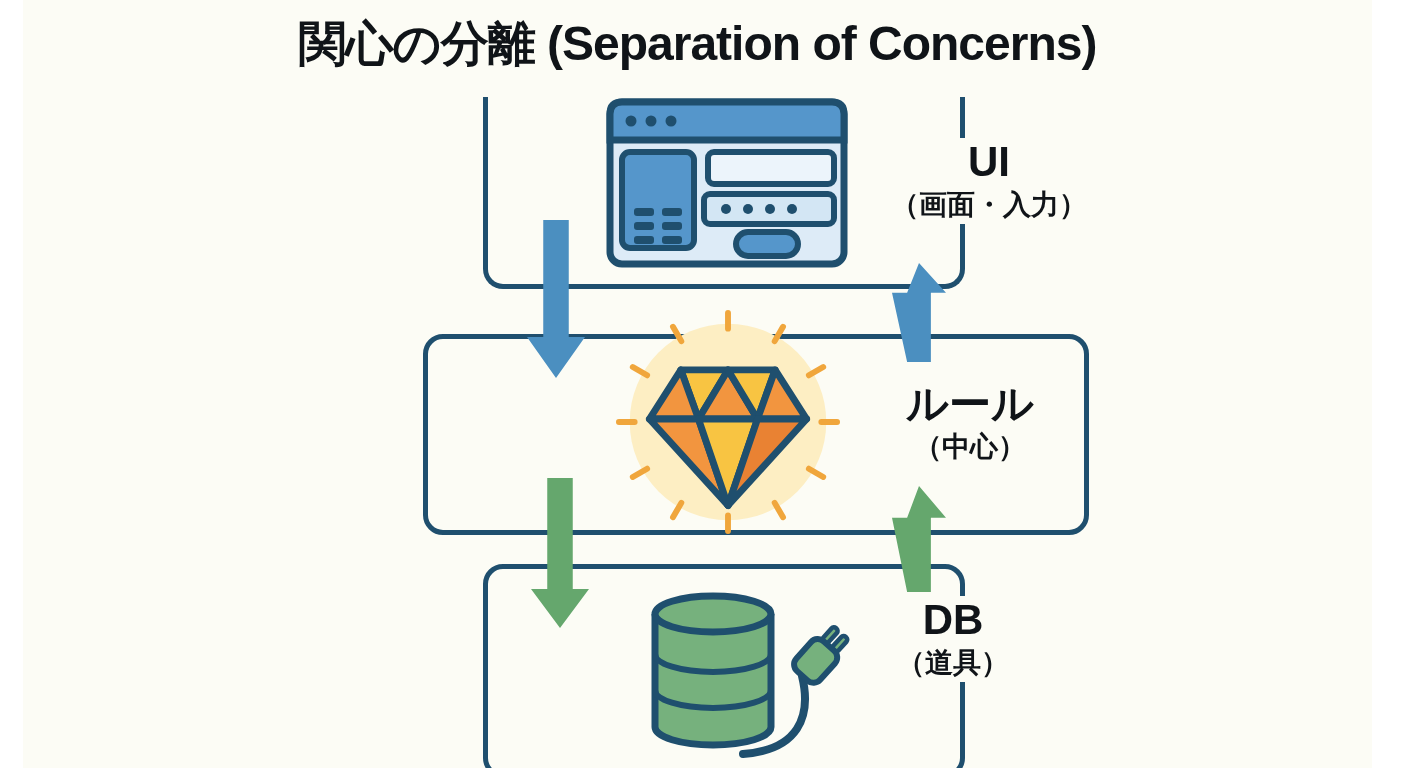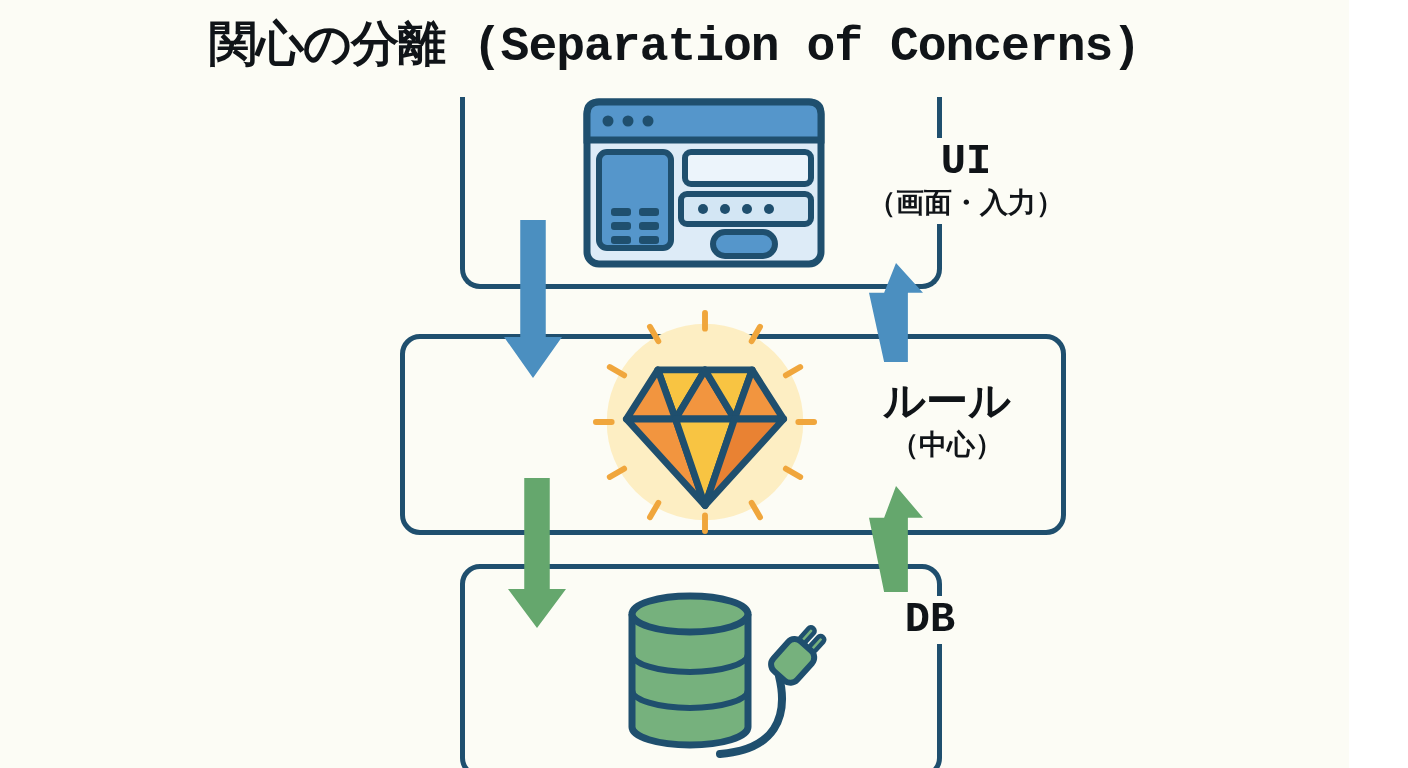--- a/index.html
+++ b/index.html
@@ -1,20 +1,21 @@
 <!DOCTYPE html>
 <html style="--background: #fcfcf5; --outline: #1f4f6e; --text: #101418; --arrow_blue: #4b8fc0; --arrow_green: #65a76d; --glow: #fdeec3; --ray: #f0a63c; --diamond_yellow: #f8c442; --diamond_orange: #f2953f; --diamond_deep: #e98233; --db_green: #76b17d; --browser_blue: #5596cb; --browser_light: #ddebf7; --browser_panel_light: #ecf4fb; --browser_panel_mid: #d3e6f4;"><head>
 <meta charset="utf-8">
 <style>
   html,body { margin:0; padding:0; }
   .stage {
     position:relative; width:1349px; height:768px;
     background:var(--background,#fcfcf5); overflow:hidden;
-    font-family:Liberation Mono, monospace;
+    font-family:Liberation Sans, sans-serif;
     color:var(--text,#101418);
+    margin-left:23px;
   }
   .title {
     position:absolute; top:12px; left:0; width:100%;
     text-align:center; font-size:48px; font-weight:800;
     letter-spacing:-1px;
   }
   .box { position:absolute; box-sizing:border-box; border:5px solid var(--outline,#1f4f6e); z-index:1; }
   #box-ui    { left:460px; top:97px;  width:482px; height:192px; border-top:none; border-radius:0 0 20px 20px; }
   #box-rules { left:400px; top:334px; width:666px; height:201px; border-radius:20px; }
   #box-db    { left:460px; top:564px; width:482px; height:214px; border-radius:20px; }
@@ -131,15 +132,16 @@
   <div class="label-group" id="label-rules">
     <div class="label-main">ルール</div>
     <div class="label-sub">（中心）</div>
   </div>
   <div class="label-group masked" id="label-ui">
     <div class="label-main">UI</div>
     <div class="label-sub">（画面・入力）</div>
   </div>
   <div class="label-group masked" id="label-db">
     <div class="label-main">DB</div>
+    <div class="label-sub">（道具）</div>
   </div>
 
 </div>
 
 </body></html>

